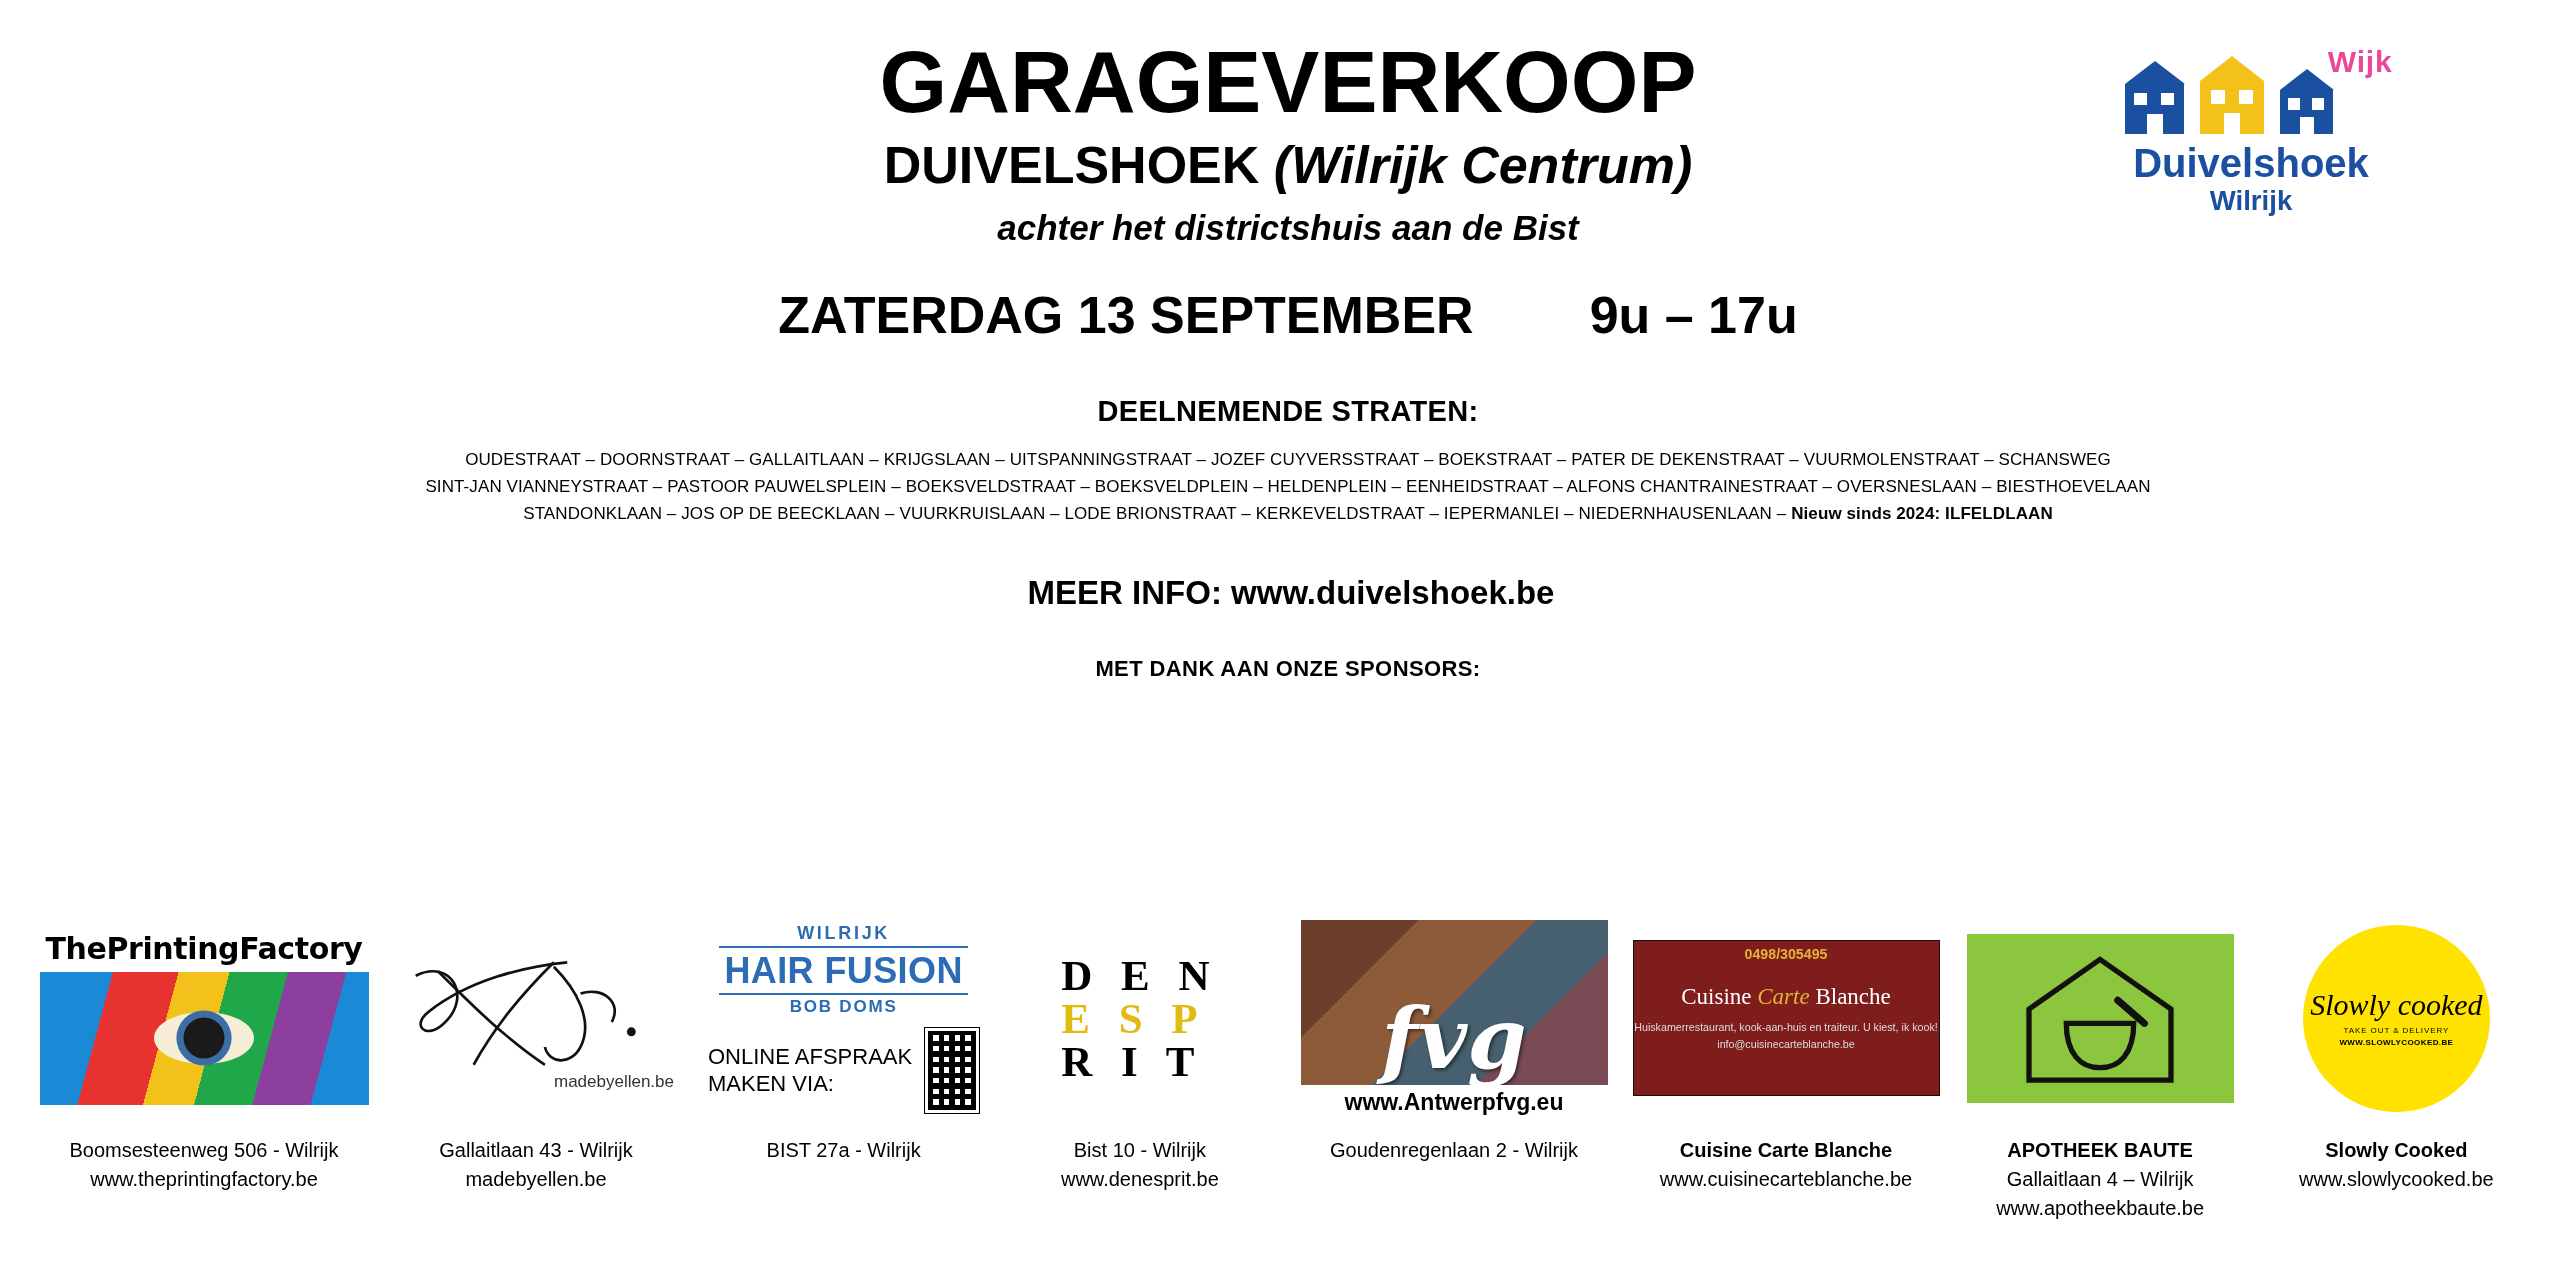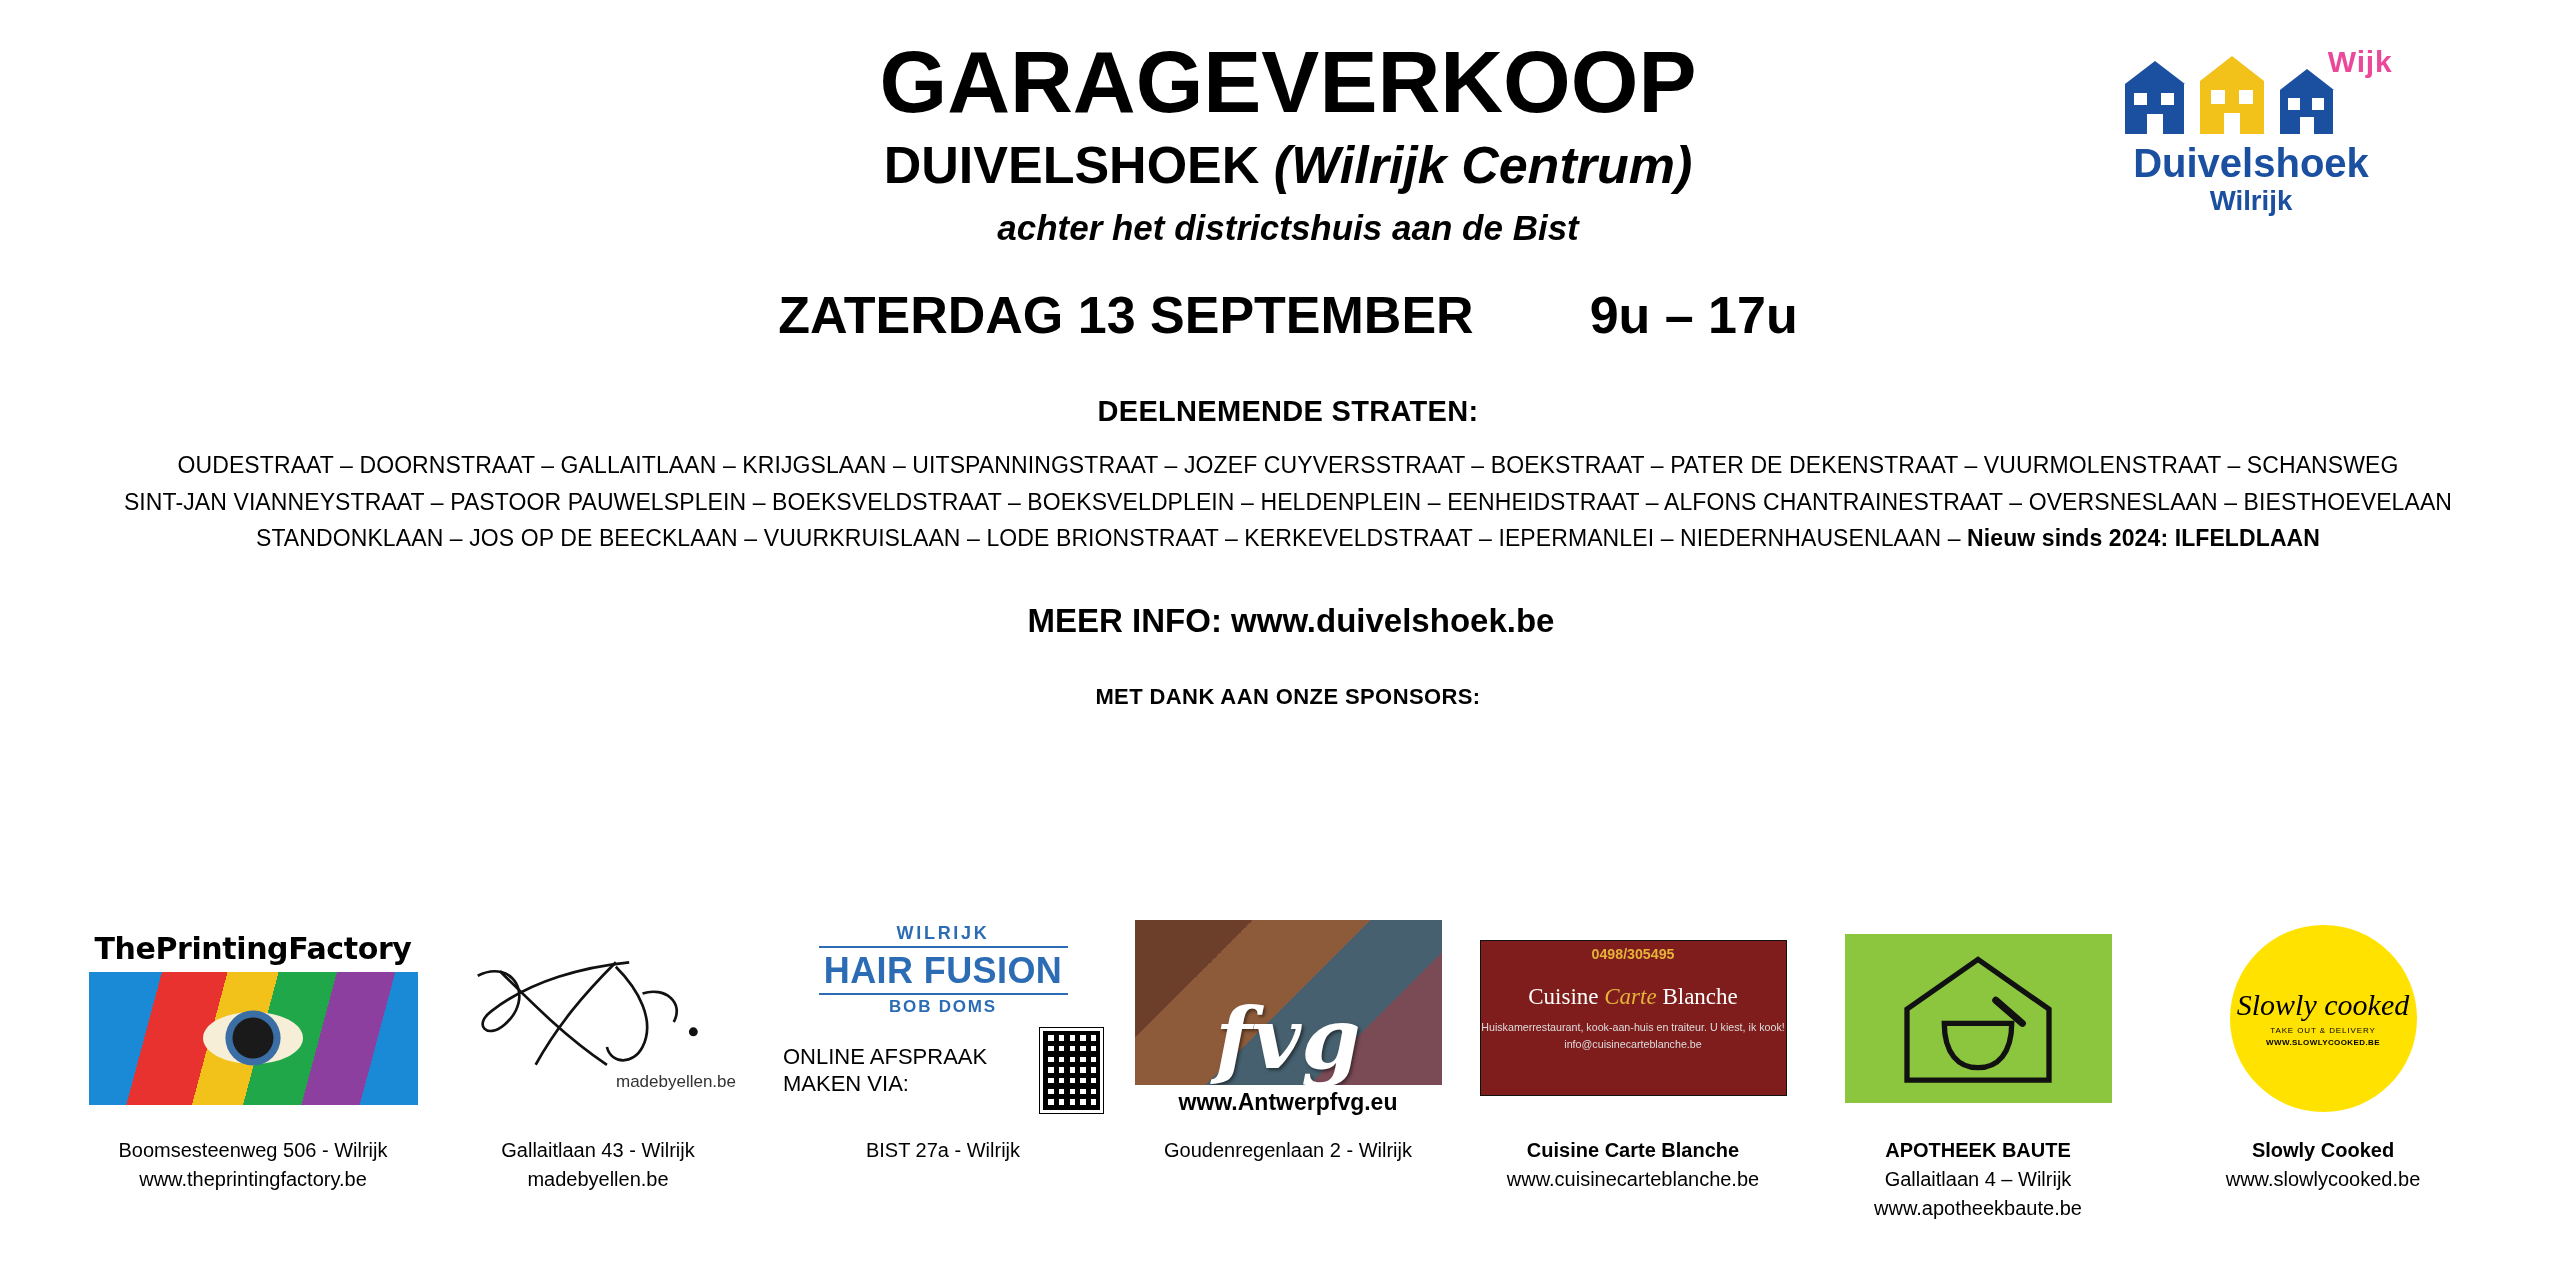--- a/index.html
+++ b/index.html
@@ -115,21 +115,21 @@
   .streets-head {
     text-align: center;
     font-size: 29px;
     font-weight: bold;
     margin-top: 50px;
     letter-spacing: 0.3px;
   }
   .streets-lines {
     margin-top: 19.6px;
     text-align: center;
-    font-size: 23px;
+    font-size: 17px;
     line-height: 1.58;
     letter-spacing: 0.1px;
   }
   .streets-lines .bold { font-weight: bold; }
 
   .info {
     text-align: center;
     font-size: 33px;
     font-weight: bold;
     margin-top: 46px;
@@ -430,20 +430,33 @@
         <div class="hf-row">
           <div class="hf-online">ONLINE AFSPRAAK MAKEN VIA:</div>
           <div class="qr"></div>
         </div>
       </div>
       <div class="sponsor-cap">
         <div>BIST 27a  -  Wilrijk</div>
       </div>
     </div>
 
+    <div class="sponsor">
+      <div class="sponsor-art">
+        <div class="de-grid">
+          <span class="row">D E N</span>
+          <span class="row e-accent">E S P</span>
+          <span class="row">R I T</span>
+        </div>
+      </div>
+      <div class="sponsor-cap">
+        <div>Bist 10  -  Wilrijk</div>
+        <div>www.denesprit.be</div>
+      </div>
+    </div>
 
     <div class="sponsor">
       <div class="sponsor-art">
         <div class="fvg">
           <div class="fvg-letters">fvg</div>
         </div>
         <div class="fvg-url">www.Antwerpfvg.eu</div>
       </div>
       <div class="sponsor-cap">
         <div>Goudenregenlaan 2  -  Wilrijk</div>

